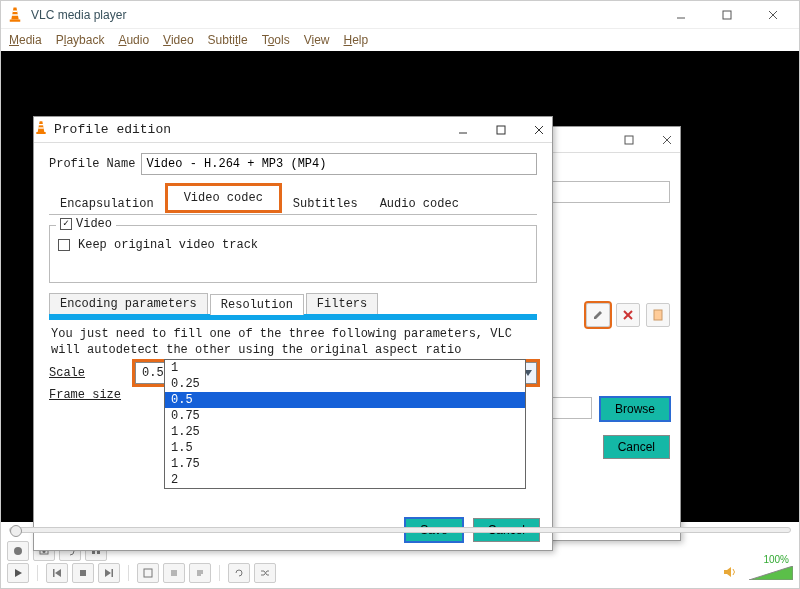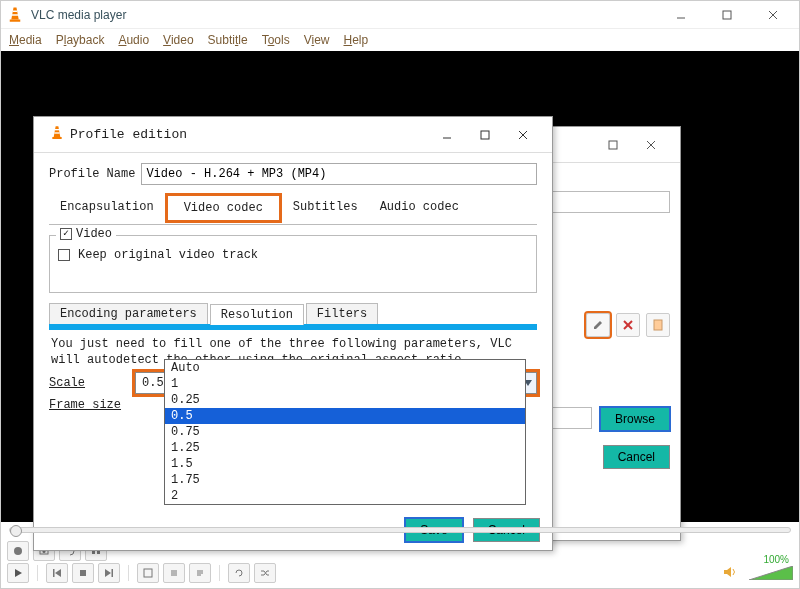--- a/index.html
+++ b/index.html
@@ -31,21 +31,21 @@
 .ctrl-btn { width: 22px; height: 20px; border: 1px solid #ccc; background: #f5f5f5; border-radius: 2px; display: flex; align-items: center; justify-content: center; color: #555; }
 .ctrl-btn svg { width: 10px; height: 10px; }
 .vsep { width: 1px; height: 16px; background: #ddd; margin: 0 4px; }
 .spacer { flex: 1; }
 .vol { display: flex; align-items: center; gap: 12px; }
 .vol-tri { width: 44px; height: 14px; position: relative; }
 .vol-pct { font-size: 10px; color: #3a3; position: absolute; right: 4px; top: -12px; }
 
 
 .dialog { position: absolute; background: #fff; border: 1px solid #999; box-shadow: 2px 2px 6px rgba(0,0,0,0.25); }
-.dlg-titlebar { height: 36px; display: flex; align-items: center; padding: 0 16px; border-bottom: 1px solid #ddd; }
+.dlg-titlebar { height: 26px; display: flex; align-items: center; padding: 0 0; border-bottom: 1px solid #ddd; }
 .dlg-titlebar .title { flex: 1; font-size: 12px; color: #222; }
 .dlg-controls { display: flex; gap: 12px; }
 .dlg-win-btn { width: 26px; height: 18px; display: flex; align-items: center; justify-content: center; color: #333; }
 .dlg-body { padding: 8px 10px; font-size: 12px; color: #222; }
 
 
 .back-dialog { top: 75px; left: 320px; width: 360px; height: 415px; }
 .back-dialog .field { margin: 20px 0 0 0; }
 .back-dialog .text-input { width: 100%; height: 22px; border: 1px solid #bbb; padding: 0 4px; }
 .back-dialog .tool-row { margin-top: 100px; display: flex; gap: 6px; justify-content: flex-end; }
@@ -57,21 +57,21 @@
 .btn.focus { outline: 2px solid #2a6ad3; outline-offset: -1px; }
 
 
 .profile-dialog { top: 65px; left: 32px; width: 520px; height: 435px; font-family: "Courier New", monospace; }
 .profile-dialog .dlg-titlebar .title { font-size: 13px; }
 .profile-dialog .dlg-body { padding: 10px 15px; }
 .pn-row { display: flex; align-items: center; gap: 6px; margin-bottom: 10px; }
 .pn-row label { font-size: 12px; }
 .pn-row input { flex: 1; height: 22px; border: 1px solid #aaa; padding: 0 4px; font-family: "Courier New", monospace; font-size: 12px; }
 
-.tabrow { display: flex; align-items: flex-start; border-bottom: 1px solid #bbb; margin-bottom: 10px; }
+.tabrow { display: flex; align-items: flex-end; border-bottom: 1px solid #bbb; margin-bottom: 10px; }
 .tab { padding: 4px 10px; font-size: 12px; border: 1px solid transparent; border-bottom: none; margin-bottom: -1px; }
 .tab.hl { border: 3px solid #e56a1a; padding: 5px 16px; position: relative; top: -2px; }
 .tab.plain { color: #222; }
 
 .group { border: 1px solid #bbb; padding: 6px 8px 8px 8px; margin-top: 4px; position: relative; min-height: 58px; }
 .group .legend { position: absolute; top: -9px; left: 6px; background: #fff; padding: 0 4px; display: flex; align-items: center; gap: 4px; font-size: 12px; }
 .cb { width: 12px; height: 12px; border: 1px solid #555; display: inline-flex; align-items: center; justify-content: center; font-size: 10px; line-height: 10px; }
 
 .inner-tabrow { display: flex; border-bottom: 6px solid #0ea5e9; margin-top: 10px; }
 .inner-tab { padding: 3px 10px; font-size: 12px; border: 1px solid #bbb; border-bottom: none; background: #f3f3f3; margin-right: 2px; }
@@ -262,21 +262,20 @@
                 </svg>
               </span>
           </div>
         </div>
 
         <div class="form-row">
           <label class="lbl">Frame size</label>
         </div>
 
         <div class="dropdown">
-          <div class="opt">Auto</div>
           <div class="opt">1</div>
           <div class="opt">0.25</div>
           <div class="opt sel">0.5</div>
           <div class="opt">0.75</div>
           <div class="opt">1.25</div>
           <div class="opt">1.5</div>
           <div class="opt">1.75</div>
           <div class="opt">2</div>
         </div>
 

